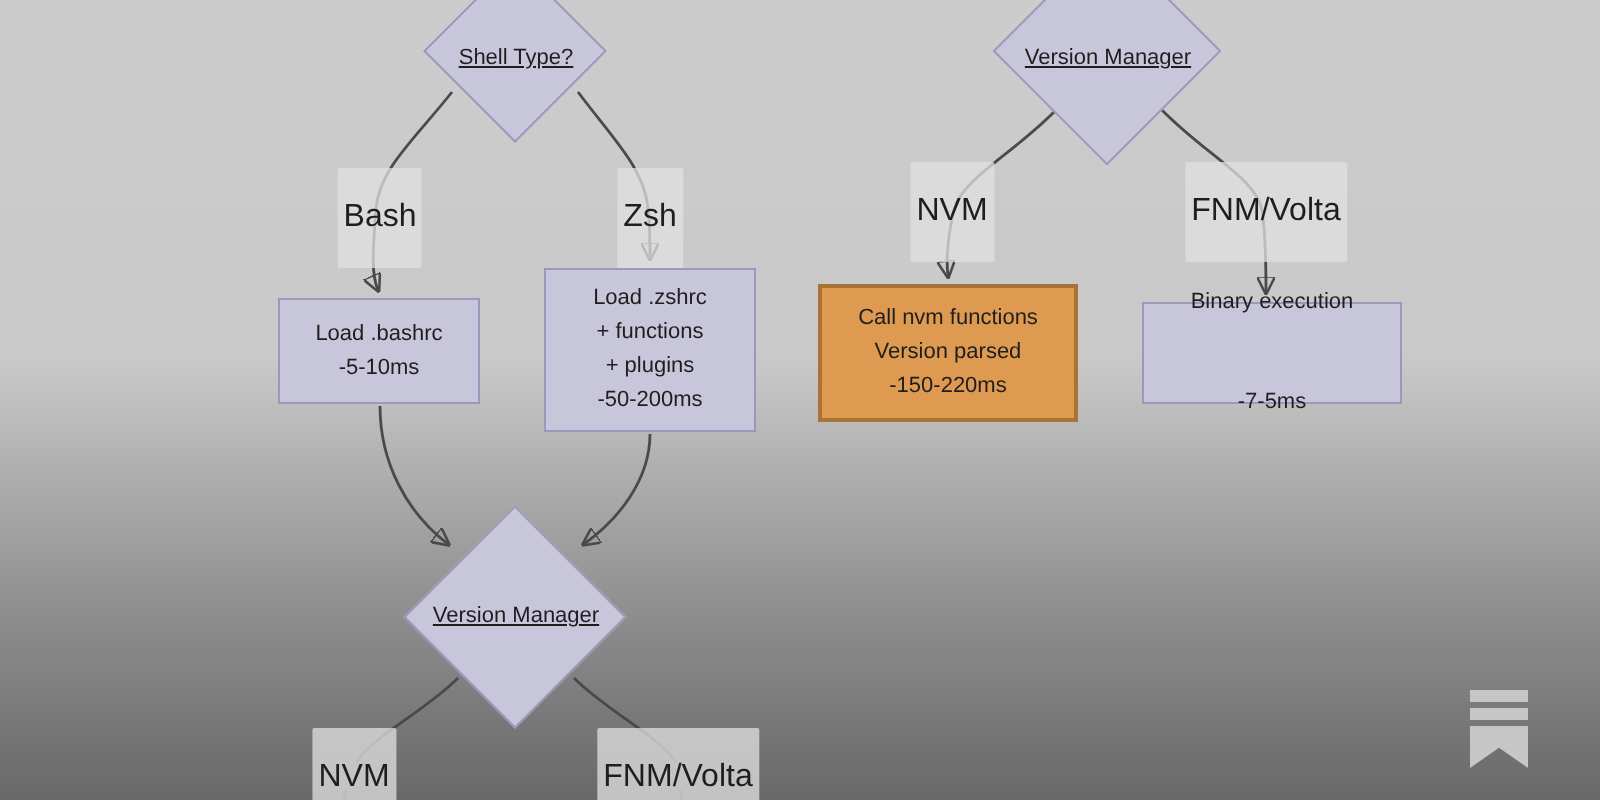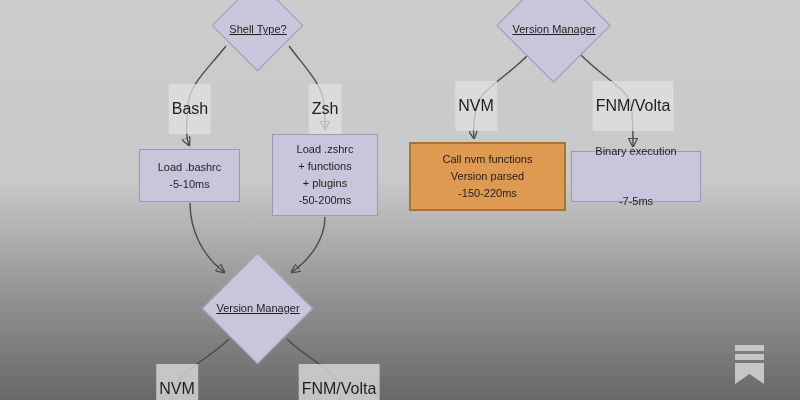--- a/index.html
+++ b/index.html
@@ -24,21 +24,21 @@
   .dlabel{position:absolute;transform:translate(-50%,-50%);font-size:11px;color:var(--text);white-space:nowrap;text-decoration:underline;}
   .node{
     position:absolute;box-sizing:border-box;background:var(--node-fill);
     border:1.5px solid var(--node-border);display:flex;flex-direction:column;
     align-items:center;justify-content:center;font-size:11px;line-height:17px;
     color:var(--text);text-align:center;
   }
   .node.highlight{background:var(--highlight-fill);border:2px solid var(--highlight-border);}
   .n-bashrc{left:139px;top:149px;width:101px;height:53px;}
   .n-zshrc{left:272px;top:134px;width:106px;height:82px;}
-  .n-nvm{left:409px;top:142px;width:157px;height:69px;}
+  .n-nvm{left:409px;top:142px;width:130px;height:69px;}
   .n-binary{left:571px;top:151px;width:130px;height:51px;gap:33px;}
   .edge-label{
     position:absolute;transform:translate(-50%,-50%);font-size:16px;color:var(--text);
     background:var(--label-bg);padding:16px 3px;white-space:nowrap;border-radius:1px;
   }
   .logo{position:absolute;left:735px;top:345px;width:29px;height:39px;}
   .logo-bar{position:absolute;left:0;width:29px;height:6px;background:var(--logo);}
   .logo-bar.b1{top:0;}
   .logo-bar.b2{top:9px;}
   .logo-flag{position:absolute;left:0;top:18px;width:29px;height:21px;background:var(--logo);

